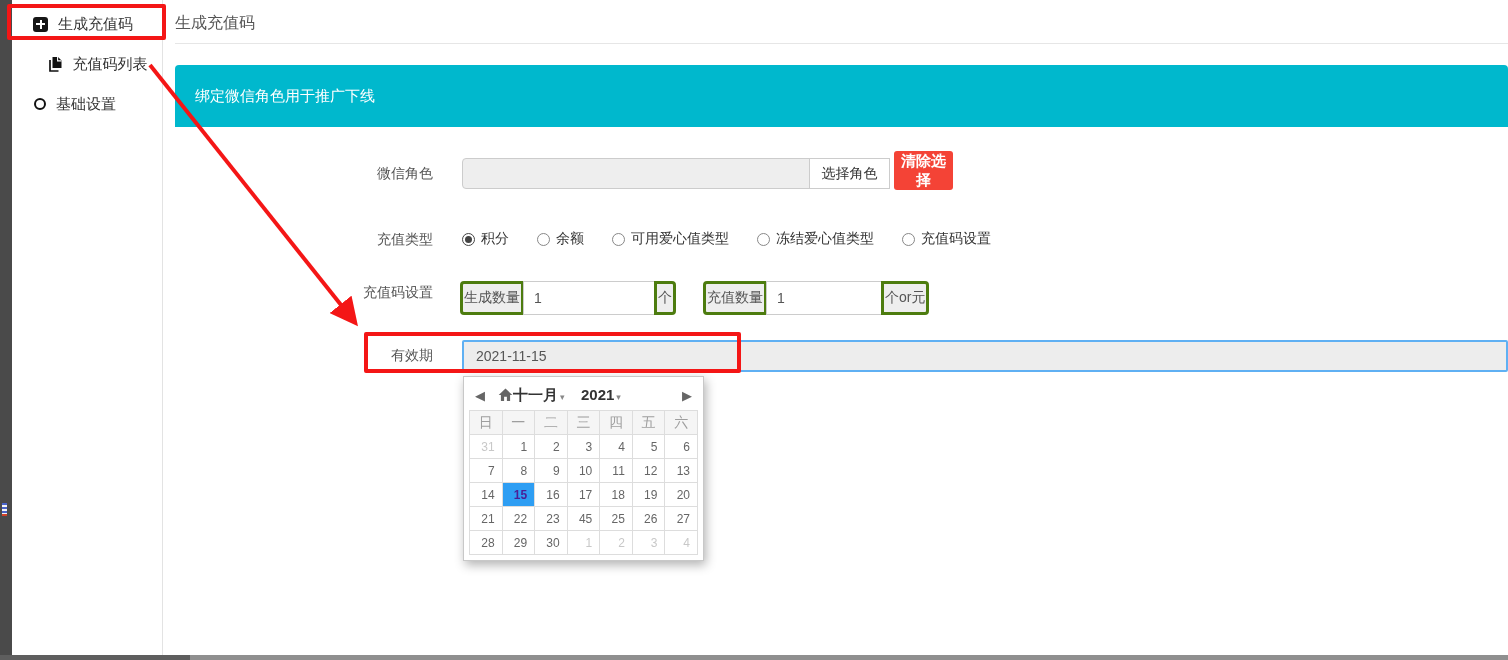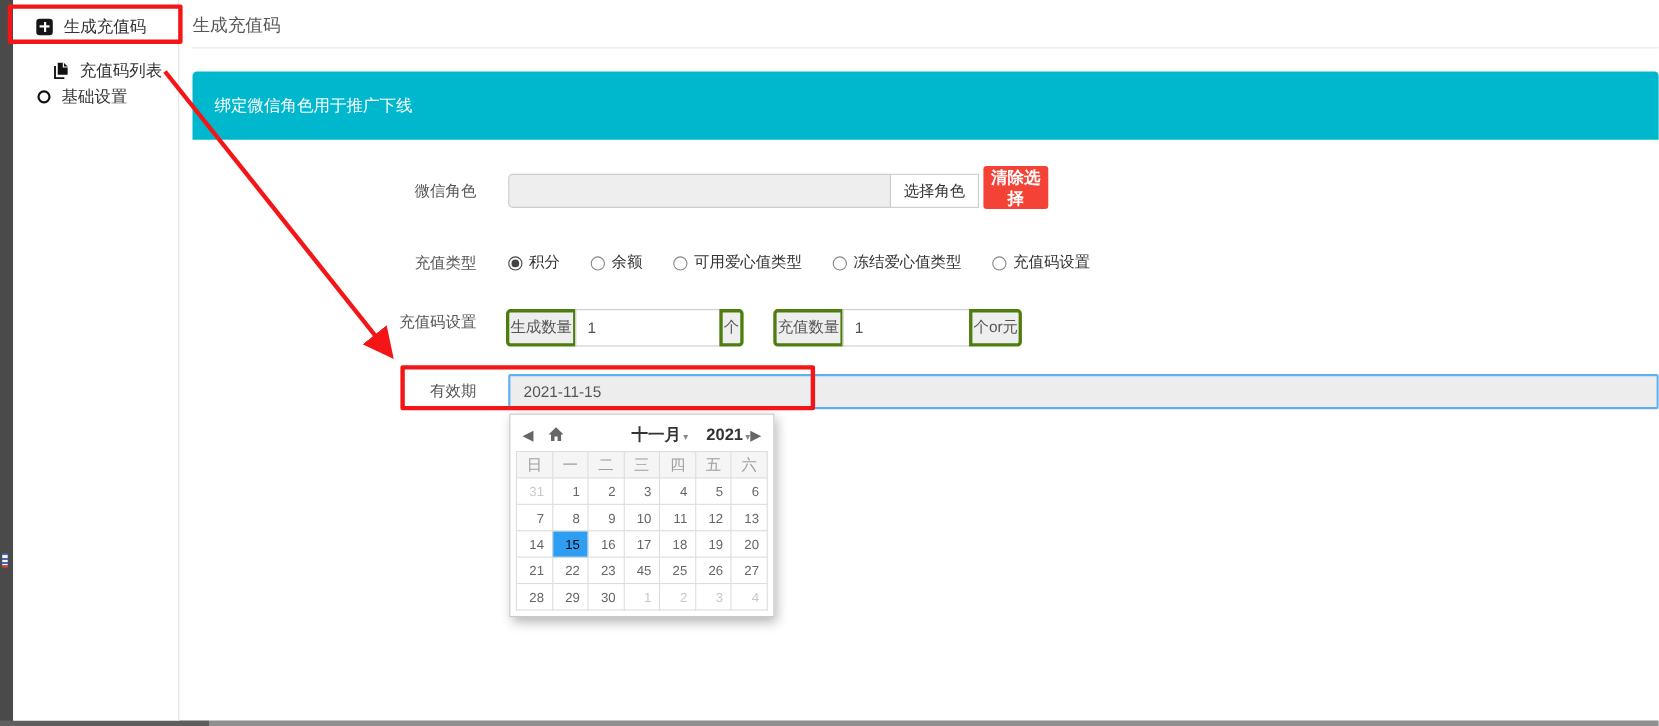--- a/index.html
+++ b/index.html
@@ -69,30 +69,30 @@
 
   .valid-input { position:absolute; left:462px; top:340px; right:0; height:32px;
     background:#ededed; border:2px solid #5fb0f3; border-radius:2px; padding:0 12px; font-size:14px; color:#555; }
 
   
   .calendar { position:absolute; left:463px; top:376px; width:241px; background:#fff;
     border:1px solid #c8c8c8; box-shadow:2px 4px 10px rgba(0,0,0,.3); padding:5px; z-index:5; }
   .cal-head { display:flex; align-items:center; height:28px; padding:0 6px 2px 6px; }
   .cal-nav { font-size:13px; color:#666; cursor:pointer; line-height:1; }
   .cal-home { margin-left:13px; cursor:pointer; display:flex; align-items:center; }
-  .cal-mid { flex:1; text-align:right; }
+  .cal-mid { flex:1; text-align:left; }
   .cal-month, .cal-year { font-size:15px; font-weight:bold; color:#333; cursor:pointer; white-space:nowrap; }
   .cal-year { margin-left:12px; }
   .caret { font-size:9px; color:#888; margin-left:2px; cursor:pointer; }
   .cal-table { border-collapse:collapse; width:229px; table-layout:fixed; }
   .cal-table th, .cal-table td { border:1px solid #ddd; height:24px; text-align:right; padding-right:7px; }
   .cal-table th { background:#f5f5f5; color:#9e9e9e; font-size:14px; font-weight:normal; text-align:center; padding-right:0; }
   .cal-table td { font-size:12px; color:#666; background:#fff; cursor:pointer; }
   .cal-table td.muted { color:#c8c8c8; }
-  .cal-table td.sel { background:#2e9ef3; color:#000000; font-weight:normal; }
+  .cal-table td.sel { background:#2e9ef3; color:#4c1d95; font-weight:bold; }
 
   
   .anno-box { position:absolute; border:4px solid #f41616; border-radius:2px; pointer-events:none; z-index:9; }
   .anno-box-1 { left:7px; top:4px; width:159px; height:36px; }
   .anno-box-2 { left:364px; top:332px; width:377px; height:41px; }
   .anno-arrow { position:absolute; left:140px; top:55px; width:240px; height:290px; pointer-events:none; z-index:9; }
 </style>
 </head>
 <body>
 
@@ -108,21 +108,21 @@
   <div class="side-item" style="top:48px;justify-content:center;">
     <span style="display:flex;flex:none;">
       <svg width="15" height="16" viewBox="0 0 15 16">
         <path d="M2 4 L2 15 L10.5 15" stroke="#111" stroke-width="1.7" fill="none"></path>
         <path d="M4.5 1 L10 1 L13.5 4.5 L13.5 12 L4.5 12 Z" fill="#111"></path>
         <path d="M9.6 1 L9.6 4.9 L13.5 4.9" stroke="#fff" stroke-width="1.1" fill="none"></path>
       </svg>
     </span>
     <span class="lbl">充值码列表</span>
   </div>
-  <div class="side-item" style="top:72px;">
+  <div class="side-item" style="top:88px;">
     <span class="icon-circle"></span>
     <span class="lbl">基础设置</span>
   </div>
 </div>
 
 <div class="page-title">生成充值码</div>
 <div class="title-rule"></div>
 
 <div class="panel-head">
   <span class="pt">绑定微信角色用于推广下线</span>

